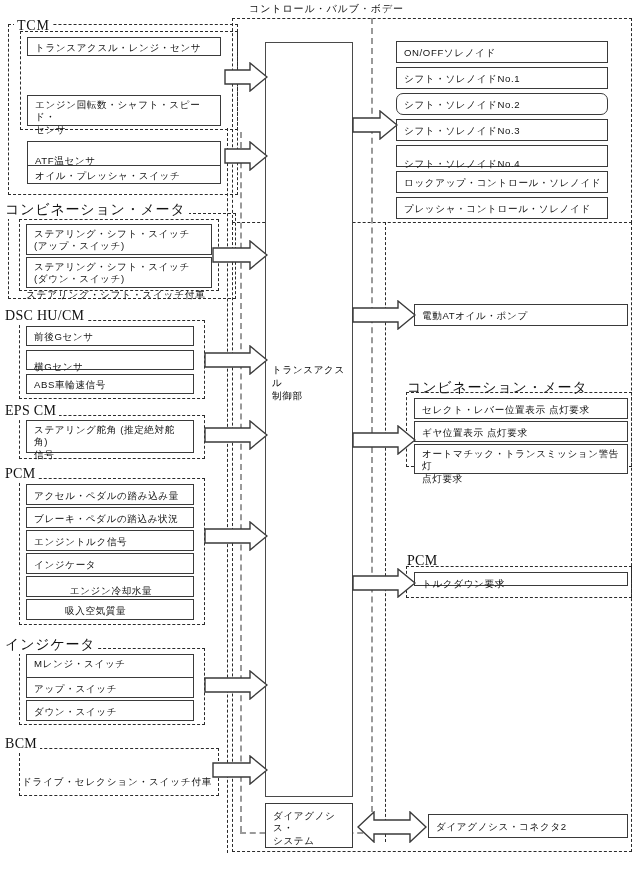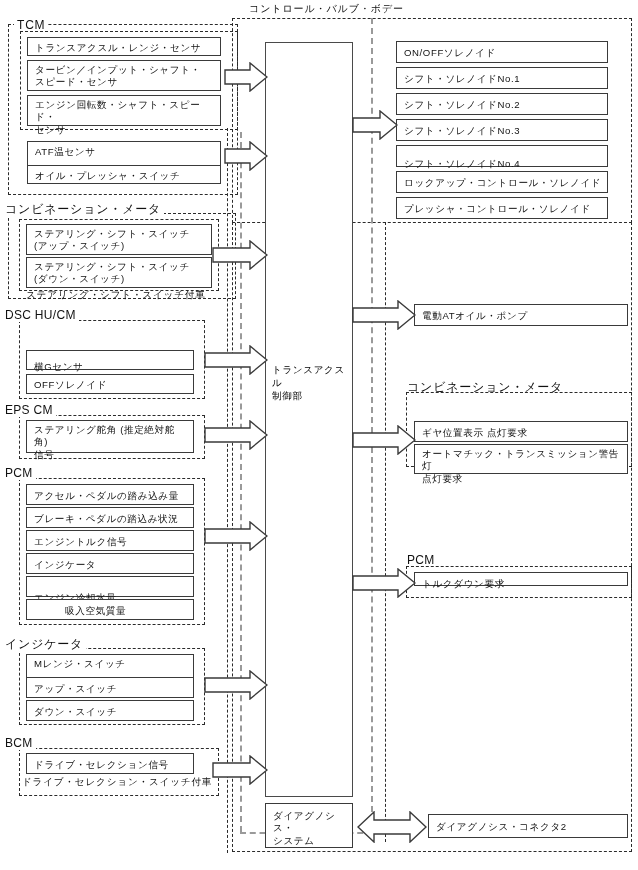--- a/index.html
+++ b/index.html
@@ -45,22 +45,22 @@
     position:absolute;box-sizing:border-box;
     border-top:2px dashed #9a9a9a;
   }
   .dash-line-v{
     position:absolute;box-sizing:border-box;
     border-left:1.3px dashed #2b2b2b;
   }
 
   
   .cap{
-    position:absolute;font-size:12px;letter-spacing:.3px;
-    background:#fff;padding:0 3px;color:#111;white-space:nowrap;
+    position:absolute;font-size:14px;letter-spacing:.3px;
+    background:#fff;padding:0 3px;color:#111;white-space:nowrap;font-family:Liberation Serif, serif;
   }
   .cap-jp{letter-spacing:.8px;}
   .sub-note{
     position:absolute;font-size:9.6px;letter-spacing:.8px;color:#111;
     white-space:nowrap;
   }
   .toptitle{
     position:absolute;font-size:10px;letter-spacing:.9px;color:#111;
     white-space:nowrap;
   }
@@ -93,83 +93,82 @@
 
   <div class="box" style="left:265px;top:803px;width:88px;height:45px;padding-top:6px;">ダイアグノシス・
 システム</div>
 
   <div class="dash" style="left:8px;top:24px;width:230px;height:171px;"></div>
   <div class="cap cap-jp" style="left:14px;top:18px;">TCM</div>
 
   <div class="dash dash-fine" style="left:20px;top:31px;width:218px;height:99px;"></div>
 
   <div class="box" style="left:27px;top:37px;width:194px;height:19px;padding-top:4px;">トランスアクスル・レンジ・センサ</div>
-  <div class="box" style="left:27px;top:60px;width:194px;height:31px;">タービン／インプット・シャフト・
-スピード・センサ</div>
   <div class="box" style="left:27px;top:95px;width:194px;height:31px;">エンジン回転数・シャフト・スピード・
 センサ</div>
 
-  <div class="box" style="left:27px;top:141px;width:194px;height:27px;padding-top:4px;">ATF温センサ</div>
+  <div class="box" style="left:27px;top:141px;width:194px;height:27px;padding-top:13px;">ATF温センサ</div>
   <div class="box" style="left:27px;top:165px;width:194px;height:19px;padding-top:4px;">オイル・プレッシャ・スイッチ</div>
 
   <div class="dash" style="left:8px;top:213px;width:228px;height:86px;"></div>
   <div class="cap cap-jp" style="left:2px;top:201px;">コンビネーション・メータ</div>
   <div class="dash dash-fine" style="left:19px;top:219px;width:200px;height:72px;"></div>
 
   <div class="box" style="left:26px;top:224px;width:186px;height:31px;">ステアリング・シフト・スイッチ
 (アップ・スイッチ)</div>
   <div class="box" style="left:26px;top:257px;width:186px;height:31px;">ステアリング・シフト・スイッチ
 (ダウン・スイッチ)</div>
   <div class="sub-note" style="left:26px;top:289px;">ステアリング・シフト・スイッチ付車</div>
 
   <div class="dash" style="left:19px;top:320px;width:186px;height:79px;"></div>
   <div class="cap" style="left:2px;top:308px;">DSC HU/CM</div>
 
+  <div class="box" style="left:26px;top:326px;width:168px;height:20px;padding-top:4px;">前後Gセンサ</div>
   <div class="box" style="left:26px;top:350px;width:168px;height:20px;padding-top:10px;">横Gセンサ</div>
-  <div class="box" style="left:26px;top:374px;width:168px;height:20px;padding-top:4px;">OFFソレノイド</div>
+  <div class="box" style="left:26px;top:374px;width:168px;height:20px;padding-top:4px;">ABS車輪速信号</div>
 
   <div class="dash" style="left:19px;top:415px;width:186px;height:44px;"></div>
   <div class="cap" style="left:2px;top:403px;">EPS CM</div>
   <div class="box" style="left:26px;top:420px;width:168px;height:33px;">ステアリング舵角 (推定絶対舵角)
 信号</div>
 
   <div class="dash" style="left:19px;top:478px;width:186px;height:147px;"></div>
   <div class="cap" style="left:2px;top:466px;">PCM</div>
 
   <div class="box" style="left:26px;top:484px;width:168px;height:21px;padding-top:5px;">アクセル・ペダルの踏み込み量</div>
   <div class="box" style="left:26px;top:507px;width:168px;height:21px;padding-top:5px;">ブレーキ・ペダルの踏込み状況</div>
   <div class="box" style="left:26px;top:530px;width:168px;height:21px;padding-top:5px;">エンジントルク信号</div>
   <div class="box" style="left:26px;top:553px;width:168px;height:21px;padding-top:5px;">インジケータ</div>
-  <div class="box" style="left:26px;top:576px;width:168px;height:21px;padding-top:15px;">エンジン冷却水量</div>
+  <div class="box" style="left:26px;top:576px;width:168px;height:21px;padding-top:8px;text-align:center;">エンジン冷却水量</div>
   <div class="box" style="left:26px;top:599px;width:168px;height:21px;padding-top:5px;padding-left:38px;">吸入空気質量</div>
 
   <div class="dash" style="left:19px;top:648px;width:186px;height:77px;"></div>
   <div class="cap cap-jp" style="left:2px;top:636px;">インジケータ</div>
 
   <div class="box" style="left:26px;top:654px;width:168px;height:36px;">Mレンジ・スイッチ</div>
   <div class="box" style="left:26px;top:677px;width:168px;height:21px;padding-top:5px;">アップ・スイッチ</div>
   <div class="box" style="left:26px;top:700px;width:168px;height:21px;padding-top:5px;">ダウン・スイッチ</div>
 
   <div class="dash" style="left:19px;top:748px;width:200px;height:48px;"></div>
   <div class="cap" style="left:2px;top:736px;">BCM</div>
-  <div class="box" style="left:26px;top:753px;width:168px;height:21px;padding-top:5px;">ドライブ・セレクション信号</div>
   <div class="sub-note" style="left:22px;top:776px;">ドライブ・セレクション・スイッチ付車</div>
 
   <div class="box" style="left:396px;top:41px;width:212px;height:22px;padding-top:5px;">ON/OFFソレノイド</div>
   <div class="box" style="left:396px;top:67px;width:212px;height:22px;padding-top:5px;">シフト・ソレノイドNo.1</div>
-  <div class="box" style="left:396px;top:93px;width:212px;height:22px;padding-top:5px;">シフト・ソレノイドNo.2</div>
+  <div class="box" style="left:396px;top:93px;width:212px;height:22px;padding-top:5px;border-radius:7px;">シフト・ソレノイドNo.2</div>
   <div class="box" style="left:396px;top:119px;width:212px;height:22px;padding-top:5px;">シフト・ソレノイドNo.3</div>
   <div class="box" style="left:396px;top:145px;width:212px;height:22px;padding-top:12px;">シフト・ソレノイドNo.4</div>
   <div class="box" style="left:396px;top:171px;width:212px;height:22px;padding-top:5px;">ロックアップ・コントロール・ソレノイド</div>
   <div class="box" style="left:396px;top:197px;width:212px;height:22px;padding-top:5px;">プレッシャ・コントロール・ソレノイド</div>
 
   <div class="box" style="left:414px;top:304px;width:214px;height:22px;padding-top:5px;">電動ATオイル・ポンプ</div>
 
   <div class="cap cap-jp" style="left:404px;top:379px;">コンビネーション・メータ</div>
   <div class="dash" style="left:406px;top:392px;width:226px;height:75px;"></div>
+  <div class="box" style="left:414px;top:398px;width:214px;height:21px;padding-top:5px;">セレクト・レバー位置表示 点灯要求</div>
   <div class="box" style="left:414px;top:421px;width:214px;height:21px;padding-top:5px;">ギヤ位置表示 点灯要求</div>
   <div class="box" style="left:414px;top:444px;width:214px;height:30px;">オートマチック・トランスミッション警告灯
 点灯要求</div>
 
   <div class="cap" style="left:404px;top:553px;">PCM</div>
   <div class="dash" style="left:406px;top:566px;width:226px;height:32px;"></div>
   <div class="box" style="left:414px;top:572px;width:214px;height:14px;padding-top:5px;">トルクダウン要求</div>
 
   <div class="box" style="left:428px;top:814px;width:200px;height:24px;padding-top:6px;">ダイアグノシス・コネクタ2</div>
 

